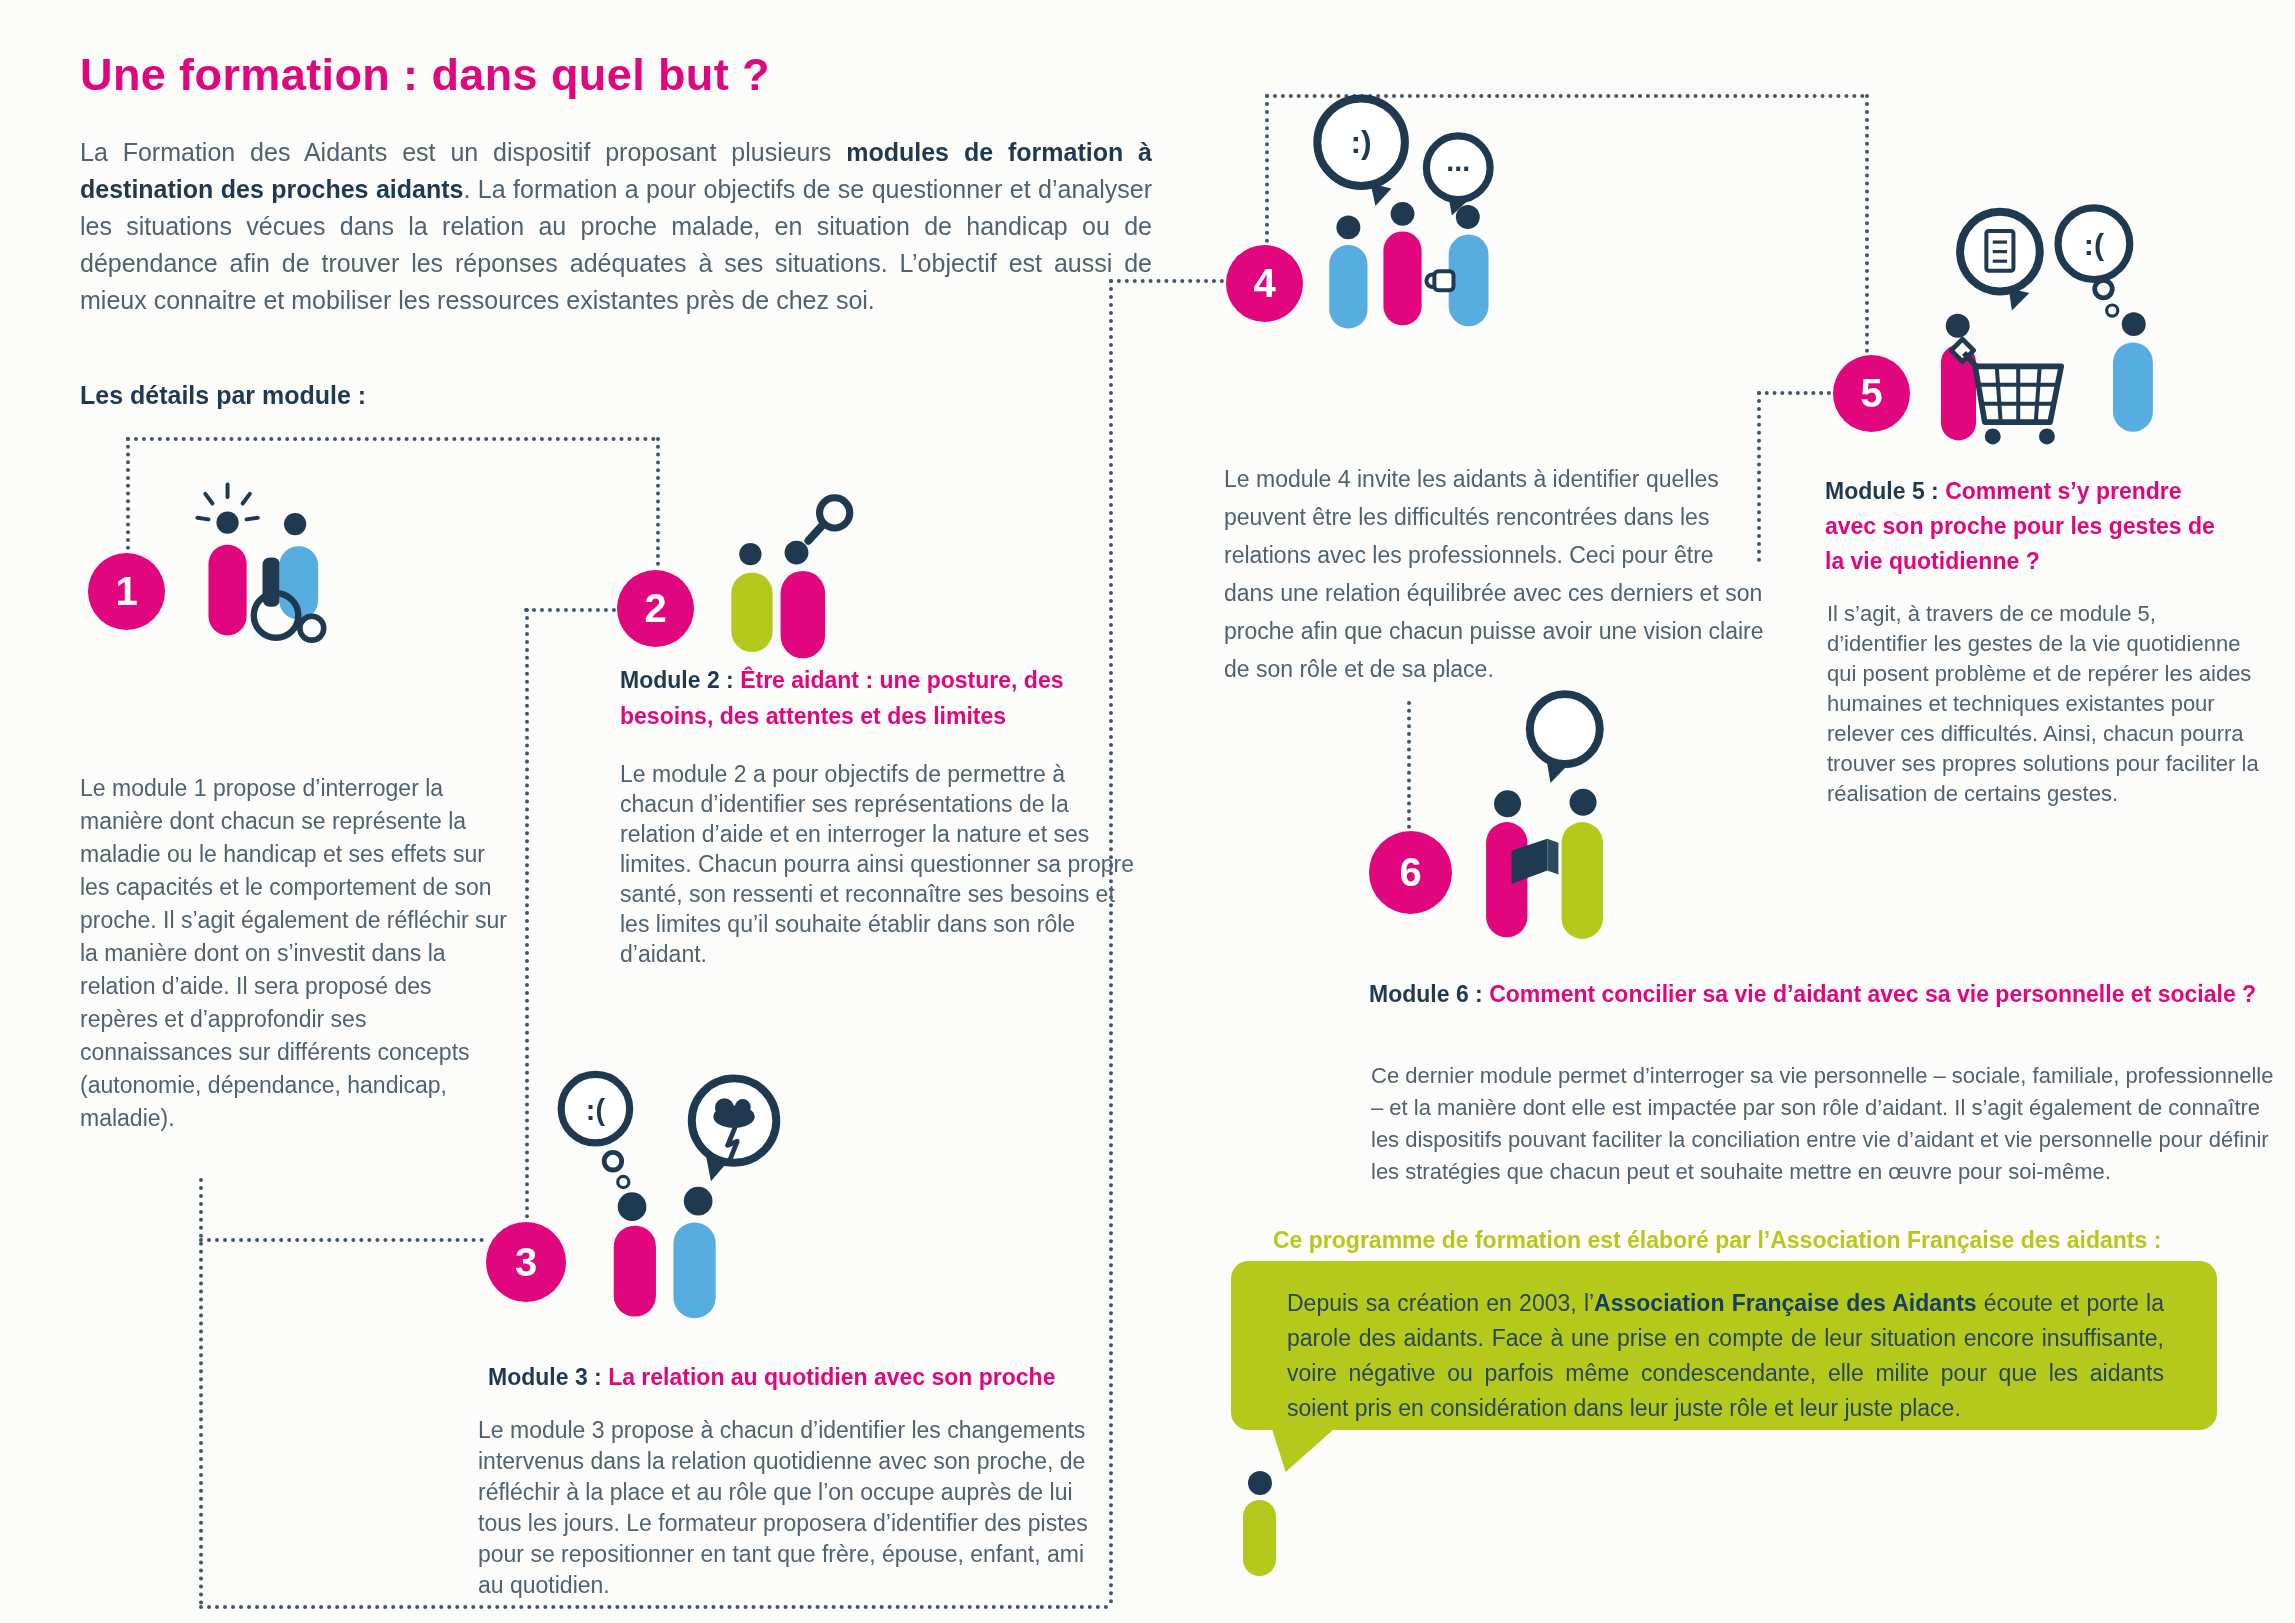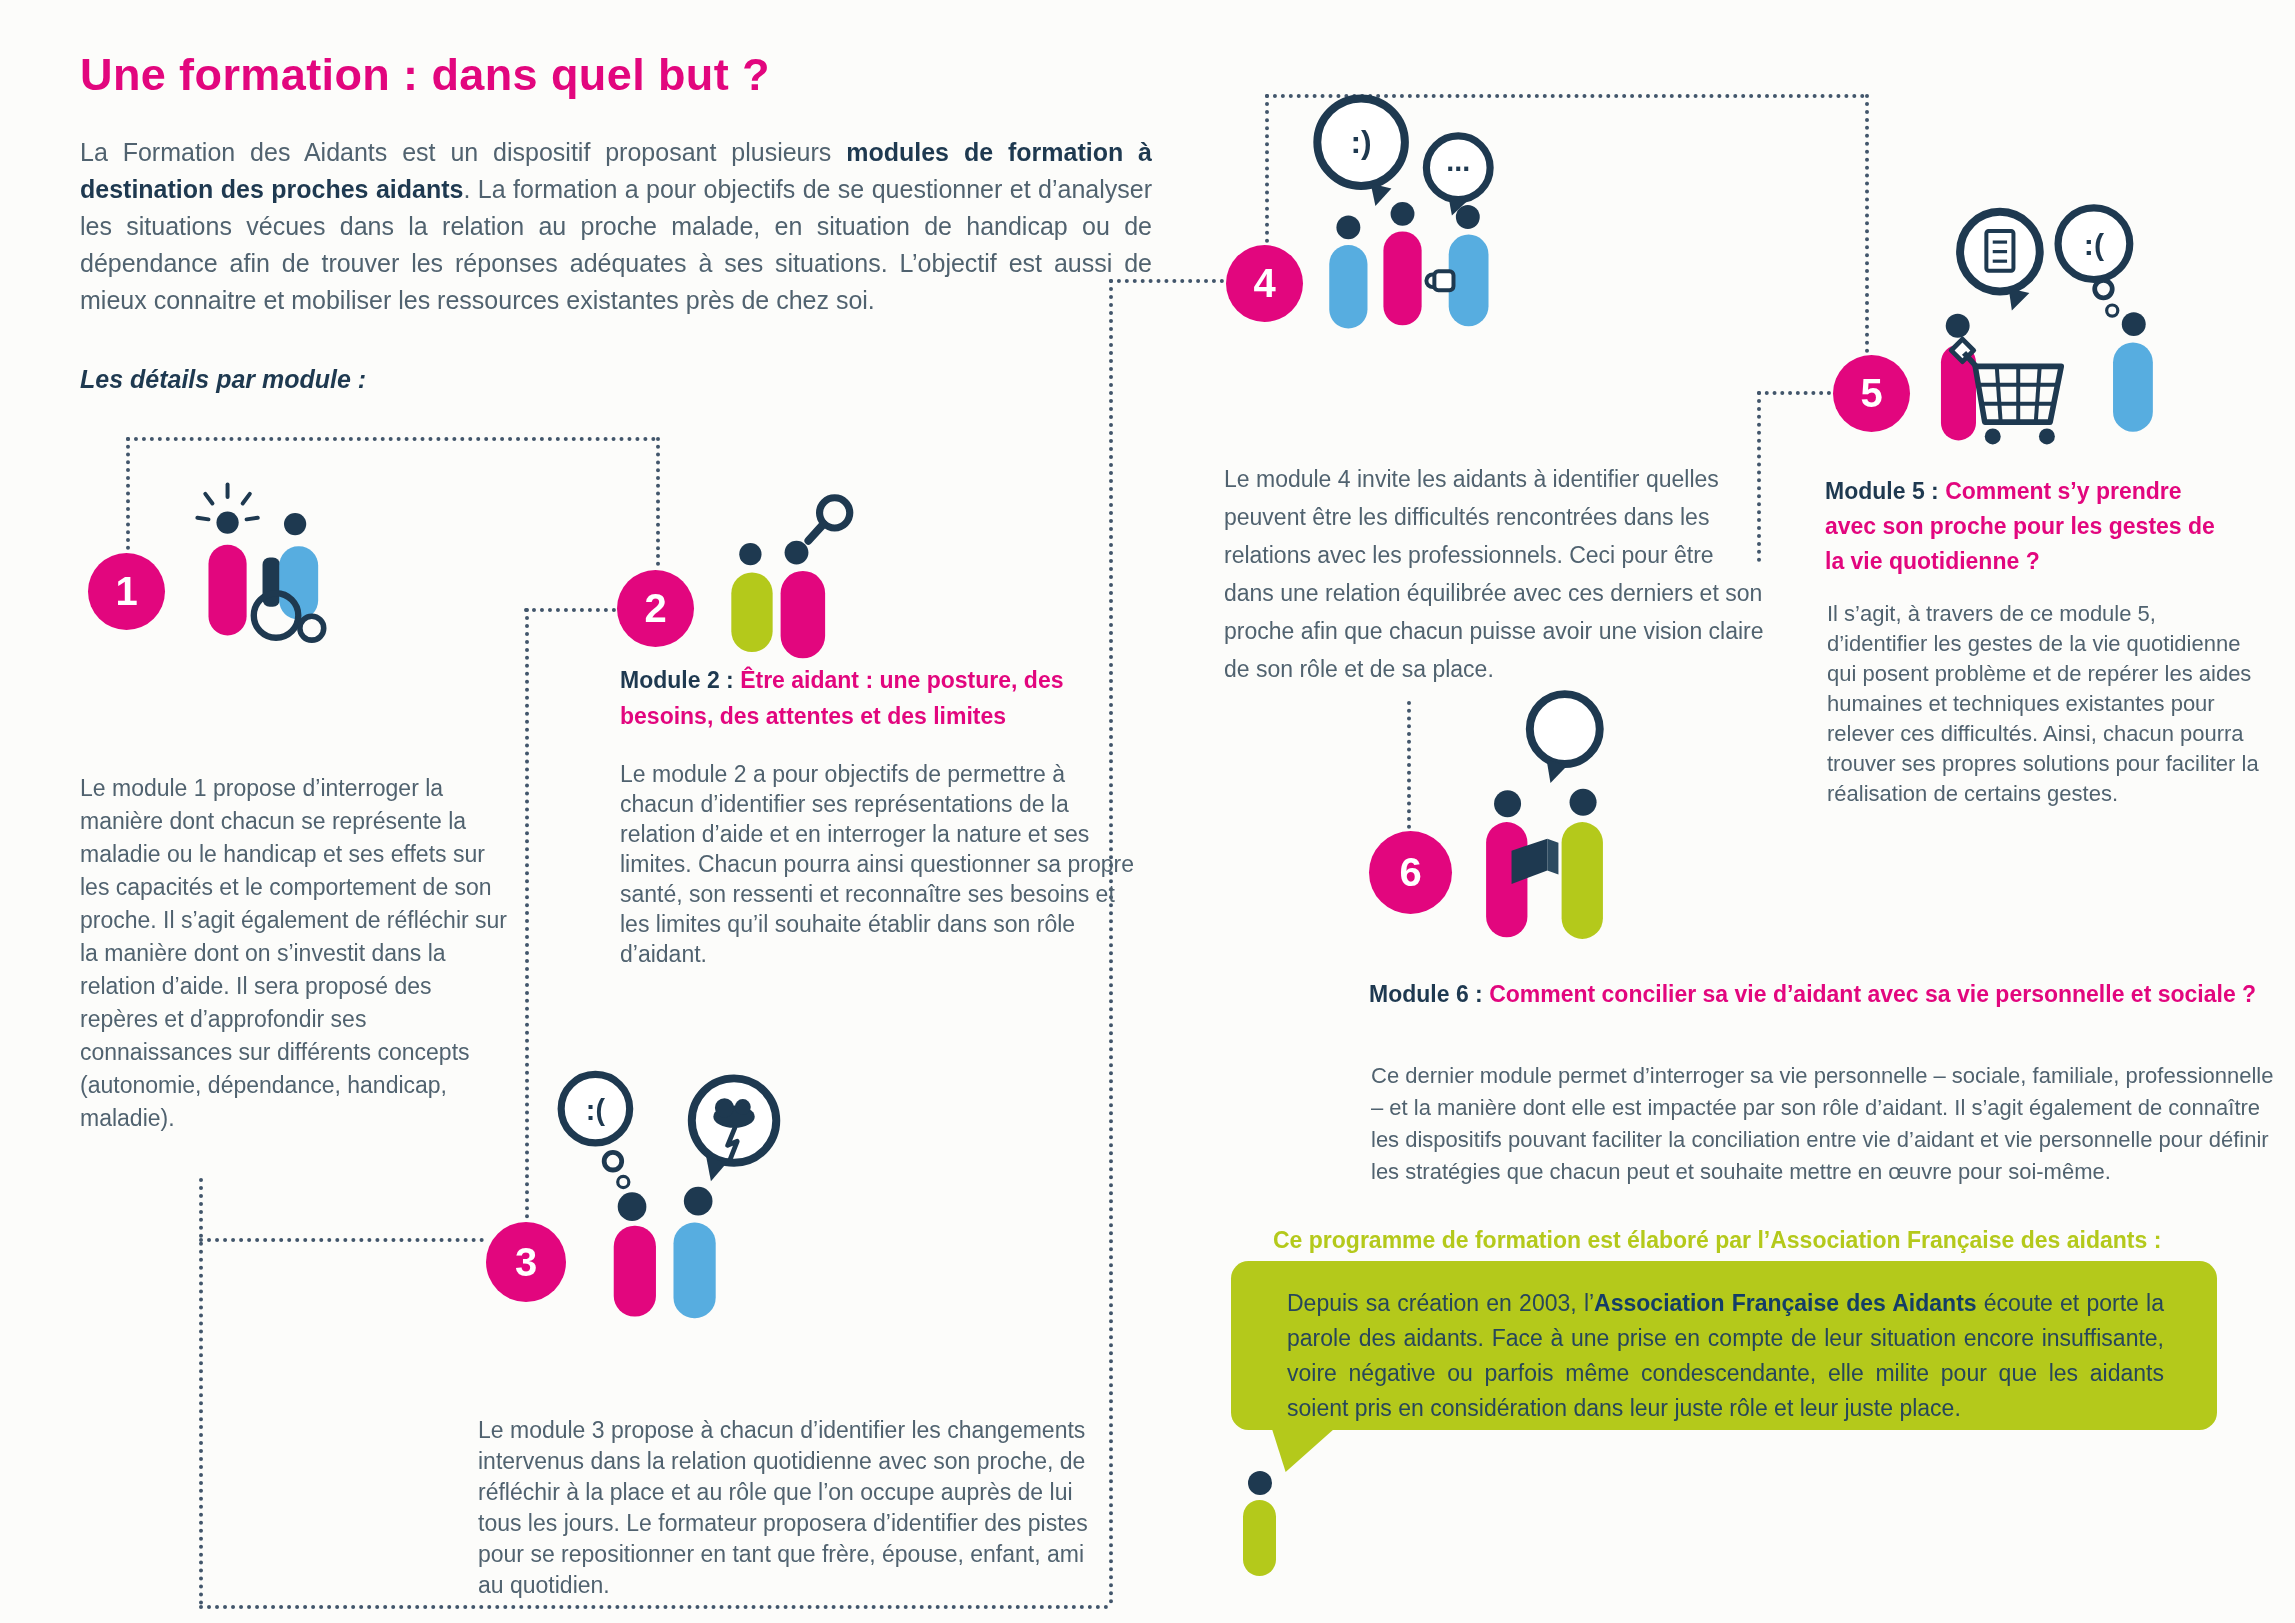--- a/index.html
+++ b/index.html
@@ -39,21 +39,21 @@
 </style>
 </head>
 <body>
 
 <div id="page">
 
   <h1 class="title abs" style="left:80px;top:49px;">Une formation : dans quel but ?</h1>
 
   <p class="intro abs" style="left:80px;top:134px;width:1072px;"><span>La Formation des Aidants est un dispositif proposant plusieurs </span><b>modules de formation à destination des proches aidants</b><span>. La formation a pour objectifs de se questionner et d’analyser les situations vécues dans la relation au proche malade, en situation de handicap ou de dépendance afin de trouver les réponses adéquates à ses situations. L’objectif est aussi de mieux connaitre et mobiliser les ressources existantes près de chez soi.</span></p>
 
-  <div class="h-details abs" style="left:80px;top:365px;font-style:italic;">Les détails par module :</div>
+  <div class="h-details abs" style="left:80px;top:381px;">Les détails par module :</div>
 
   <div class="dv abs" style="left:126px;top:437px;height:113px;"></div>
   <div class="dh abs" style="left:126px;top:437px;width:530px;"></div>
   <div class="dv abs" style="left:656px;top:437px;height:129px;"></div>
   <div class="dh abs" style="left:524px;top:608px;width:92px;"></div>
   <div class="dv abs" style="left:525px;top:608px;height:611px;"></div>
   <div class="dh abs" style="left:199px;top:1238px;width:285px;"></div>
   <div class="dv abs" style="left:199px;top:1178px;height:427px;"></div>
   <div class="dh abs" style="left:199px;top:1605px;width:910px;"></div>
   <div class="dv abs" style="left:1109px;top:279px;height:1326px;"></div>
@@ -212,20 +212,21 @@
       <circle cx="141" cy="142" r="17" fill="#1e3950"></circle>
       <rect x="114" y="167" width="52" height="147" rx="26" fill="#b4c91b"></rect>
     </g>
   </svg>
 
   <p class="para abs" style="left:80px;top:772px;width:434px;">Le module 1 propose d’interroger la manière dont chacun se représente la maladie ou le handicap et ses effets sur les capacités et le comportement de son proche. Il s’agit également de réfléchir sur la manière dont on s’investit dans la relation d’aide. Il sera proposé des repères et d’approfondir ses connaissances sur différents concepts (autonomie, dépendance, handicap, maladie).</p>
 
   <p class="mtitle abs" style="left:620px;top:662px;width:510px;line-height:36px;"><span class="lab">Module 2 :</span> <span class="rest">Être aidant : une posture, des besoins, des attentes et des limites</span></p>
   <p class="para abs" style="left:620px;top:759px;width:522px;line-height:30px;">Le module 2 a pour objectifs de permettre à chacun d’identifier ses représentations de la relation d’aide et en interroger la nature et ses limites. Chacun pourra ainsi questionner sa propre santé, son ressenti et reconnaître ses besoins et les limites qu’il souhaite établir dans son rôle d’aidant.</p>
 
+  <p class="mtitle abs" style="left:488px;top:1359px;width:670px;"><span class="lab">Module 3 :</span> <span class="rest">La relation au quotidien avec son proche</span></p>
   <p class="para abs" style="left:478px;top:1415px;width:638px;line-height:31px;">Le module 3 propose à chacun d’identifier les changements intervenus dans la relation quotidienne avec son proche, de réfléchir à la place et au rôle que l’on occupe auprès de lui tous les jours. Le formateur proposera d’identifier des pistes pour se repositionner en tant que frère, épouse, enfant, ami au quotidien.</p>
 
   <p class="para abs" style="left:1224px;top:460px;width:542px;line-height:38px;">Le module 4 invite les aidants à identifier quelles peuvent être les difficultés rencontrées dans les relations avec les professionnels. Ceci pour être dans une relation équilibrée avec ces derniers et son proche afin que chacun puisse avoir une vision claire de son rôle et de sa place.</p>
 
   <p class="mtitle abs" style="left:1825px;top:474px;width:414px;line-height:35px;"><span class="lab">Module 5 :</span> <span class="rest">Comment s’y prendre avec son proche pour les gestes de la vie quotidienne ?</span></p>
   <p class="para abs" style="left:1827px;top:599px;width:434px;font-size:22px;line-height:30px;">Il s’agit, à travers de ce module 5, d’identifier les gestes de la vie quotidienne qui posent problème et de repérer les aides humaines et techniques existantes pour relever ces difficultés. Ainsi, chacun pourra trouver ses propres solutions pour faciliter la réalisation de certains gestes.</p>
 
   <p class="mtitle abs" style="left:1369px;top:976px;width:909px;"><span class="lab">Module 6 :</span> <span class="rest">Comment concilier sa vie d’aidant avec sa vie personnelle et sociale ?</span></p>
   <p class="para abs" style="left:1371px;top:1060px;width:909px;font-size:22px;line-height:32px;">Ce dernier module permet d’interroger sa vie personnelle – sociale, familiale, professionnelle – et la manière dont elle est impactée par son rôle d’aidant. Il s’agit également de connaître les dispositifs pouvant faciliter la conciliation entre vie d’aidant et vie personnelle pour définir les stratégies que chacun peut et souhaite mettre en œuvre pour soi-même.</p>
 

